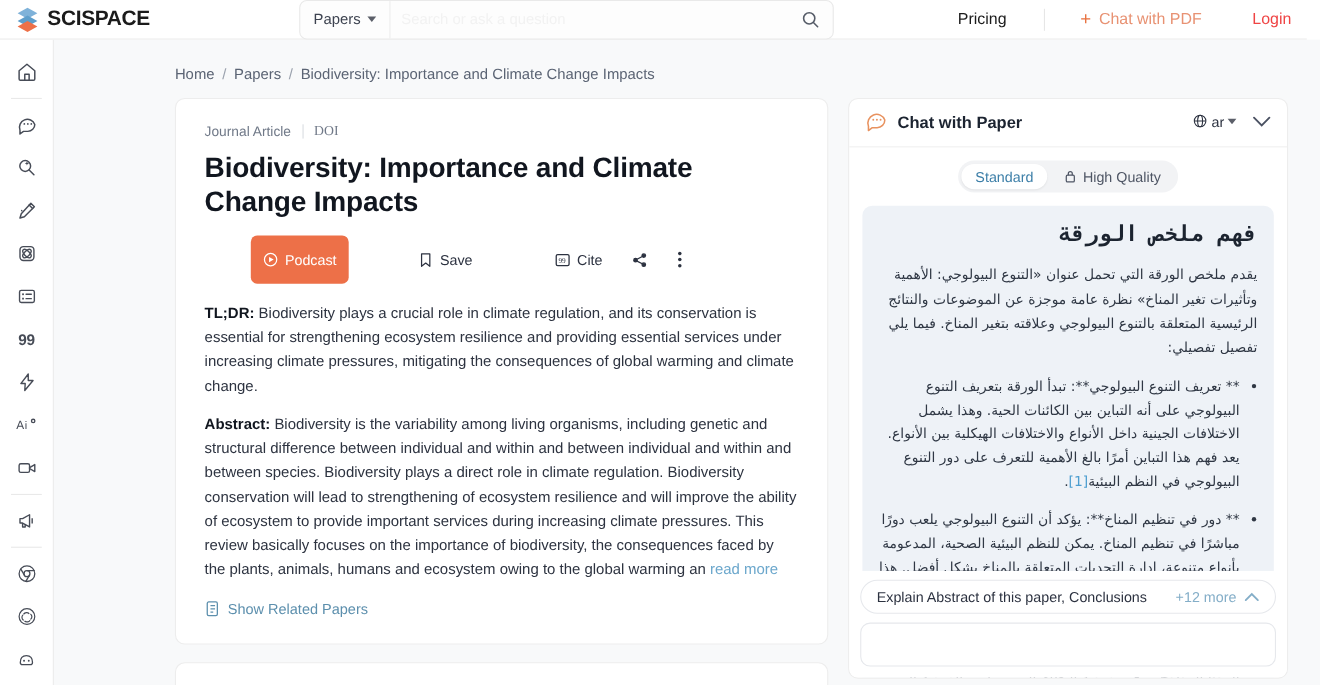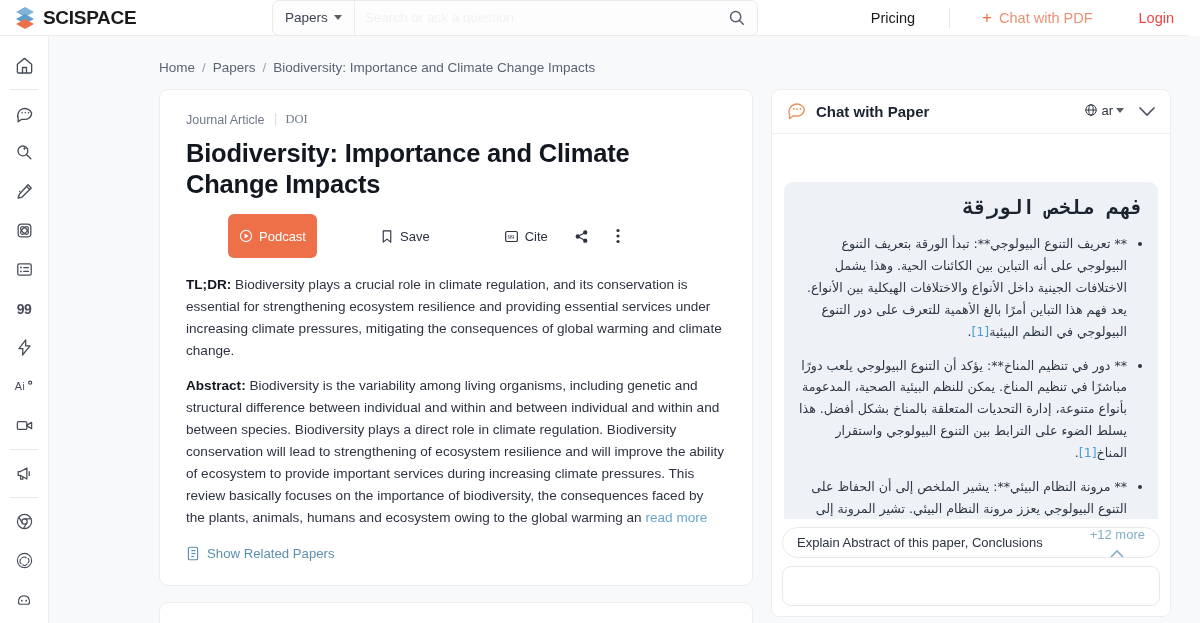--- a/index.html
+++ b/index.html
@@ -132,21 +132,21 @@
   .paper-card-2 {
     width: 594px; height: 60px; background: #fff;
     border: 1px solid #ededed; border-radius: 9px; margin-top: 16px;
   }
 
   
   .chat-panel {
     width: 400px; background: #fff;
     border: 1px solid #ededed; border-radius: 9px;
     height: 528px; position: relative; overflow: hidden;
-    display: flex; flex-direction: column; gap: 36px;
+    display: flex; flex-direction: column;
   }
   .chat-head {
     height: 44px; display: flex; align-items: center; padding: 0 14px;
     border-bottom: 1px solid #efefef; flex: 0 0 auto;
   }
   .chat-head-title { font-size: 15px; font-weight: 700; color: #1b2330; margin-left: 9px; }
   .chat-head-right { margin-left: auto; display: flex; align-items: flex-start; gap: 14px; }
   .lang-pick { display: flex; align-items: center; gap: 3px; font-size: 13px; color: #2c3240; cursor: pointer; }
   .collapse-chev { cursor: pointer; color: #4a5162; }
 
@@ -168,21 +168,21 @@
   .ai-list { margin-top: 13px; padding-right: 16px; }
   .ai-list li { font-size: 12.6px; line-height: 1.74; color: #2f3744; margin-bottom: 12px; font-family: "DejaVu Sans", sans-serif; }
   .cite-ref { color: #4d9ed0; }
 
   .chat-foot { position: absolute; left: 0; bottom: 0; width: 100%; background: #fff; padding: 8px 10px 10px 10px; }
   .suggest-bar {
     height: 31px; border: 1px solid #e6e8ec; border-radius: 16px;
     display: flex; align-items: center; padding: 0 14px;
     font-size: 13px; color: #2c3240; cursor: pointer;
   }
-  .suggest-more { margin-left: auto; color: #84aec8; display: flex; align-items: center; gap: 7px; flex-direction: column; }
+  .suggest-more { margin-left: auto; color: #84aec8; display: flex; align-items: center; gap: 7px; }
   .chat-input-box {
     margin-top: 8px; height: 40px; border: 1px solid #e6e8ec; border-radius: 9px;
     display: flex; align-items: center; padding: 0 12px; font-size: 13px; color: #b8bdc6;
   }
 </style>
 </head>
 <body>
 
 <div class="topbar">
 
@@ -442,24 +442,39 @@
             <span class="caret-down"></span>
           </div>
           <span class="collapse-chev">
             <svg width="18" height="11" viewBox="0 0 18 11" fill="none" stroke="#4a5162" stroke-width="1.7" stroke-linecap="round">
                 <path d="M2 2 9 9l7-7"></path>
               </svg>
           </span>
         </div>
       </div>
 
+      <div class="quality-row">
+        <div class="quality-toggle">
+          <div class="q-opt active">
+            <span>Standard</span>
+          </div>
+          <div class="q-opt">
+            <svg width="12" height="13" viewBox="0 0 14 16" fill="none" stroke="#4f5665" stroke-width="1.4">
+              <rect x="2.5" y="6.5" width="9" height="7.5" rx="1.4"></rect>
+                <path d="M4.8 6.5V4.6a2.2 2.2 0 0 1 4.4 0v1.9"></path>
+            </svg>
+            <span>High Quality</span>
+          </div>
+        </div>
+      </div>
 
       <div class="chat-scroll">
         <div class="ai-bubble">
           <div class="ai-title">فهم ملخص الورقة</div>
+          <div class="ai-para">يقدم ملخص الورقة التي تحمل عنوان «التنوع البيولوجي: الأهمية وتأثيرات تغير المناخ» نظرة عامة موجزة عن الموضوعات والنتائج الرئيسية المتعلقة بالتنوع البيولوجي وعلاقته بتغير المناخ. فيما يلي تفصيل تفصيلي:</div>
           <ul class="ai-list">
             <li>
               <span>** تعريف التنوع البيولوجي**: تبدأ الورقة بتعريف التنوع البيولوجي على أنه التباين بين الكائنات الحية. وهذا يشمل الاختلافات الجينية داخل الأنواع والاختلافات الهيكلية بين الأنواع. يعد فهم هذا التباين أمرًا بالغ الأهمية للتعرف على دور التنوع البيولوجي في النظم البيئية</span><span class="cite-ref">[1]</span><span>.</span>
             </li>
             <li>
               <span>** دور في تنظيم المناخ**: يؤكد أن التنوع البيولوجي يلعب دورًا مباشرًا في تنظيم المناخ. يمكن للنظم البيئية الصحية، المدعومة بأنواع متنوعة، إدارة التحديات المتعلقة بالمناخ بشكل أفضل. هذا يسلط الضوء على الترابط بين التنوع البيولوجي واستقرار المناخ</span><span class="cite-ref">[1]</span><span>.</span>
             </li>
             <li>
               <span>** مرونة النظام البيئي**: يشير الملخص إلى أن الحفاظ على التنوع البيولوجي يعزز مرونة النظام البيئي. تشير المرونة إلى قدرة النظم البيئية على تحمل الضغوط المناخية والتعافي منها. من المرجح أن يوفر النظام</span>
             </li>

